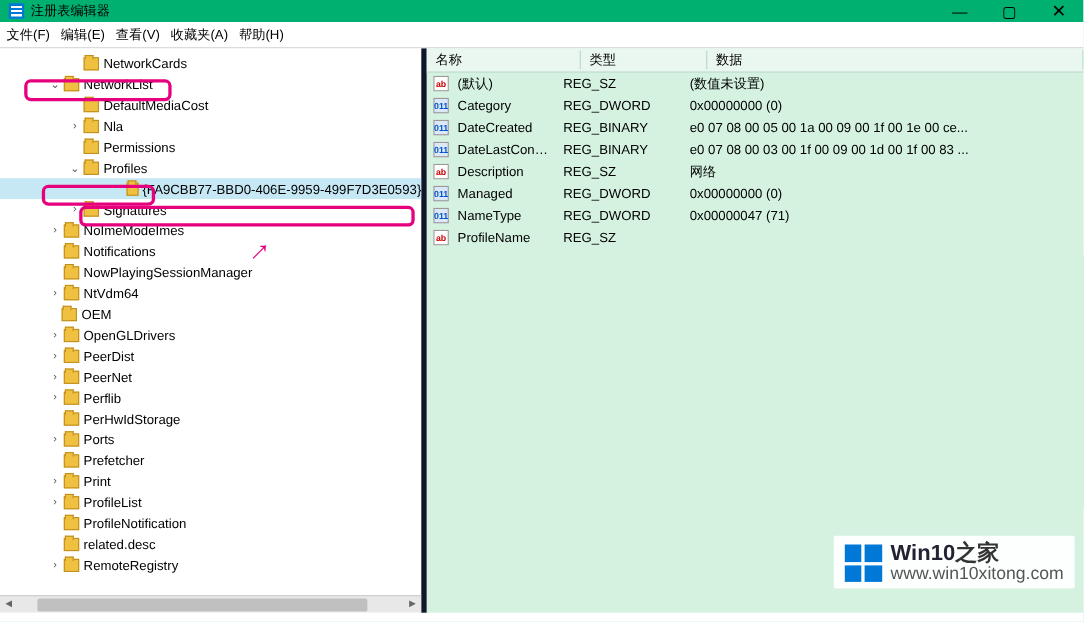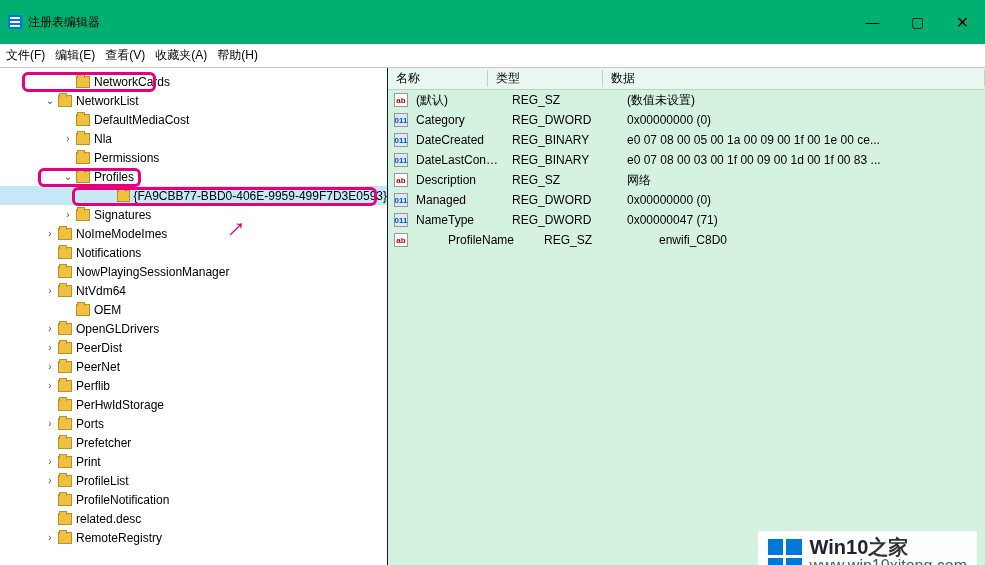--- a/index.html
+++ b/index.html
@@ -1,45 +1,45 @@
 <!DOCTYPE html>
 <html><head>
 <meta charset="utf-8">
 <style>
   * { box-sizing: border-box; margin: 0; padding: 0; }
   body { font-family: "Microsoft YaHei", "Segoe UI", sans-serif; font-size: 12px; background: #fff; width: 985px; height: 565px; overflow: hidden; position: relative; }
-  .titlebar { height: 44px; background: #00b070; color: #000; display: flex; align-items: center; padding-left: 8px; }
+  .titlebar { height: 20px; background: #00b070; color: #000; display: flex; align-items: center; padding-left: 8px; }
   .titlebar .app-icon { width: 14px; height: 14px; background: #0078d7; margin-right: 6px; display: inline-block; position: relative; }
   .titlebar .app-icon::before { content:""; position:absolute; inset:2px; background: repeating-linear-gradient(0deg,#fff 0 2px,transparent 2px 4px); }
   .titlebar .title { flex: 1; font-size: 12px; }
   .winbtns { display: flex; height: 100%; }
   .winbtn { width: 45px; display:flex; align-items:center; justify-content:center; font-size:14px; color:#000; }
   .winbtn.close { font-size:16px; }
   .menubar { height: 24px; background: #fff; border-bottom: 1px solid #ccc; display:flex; align-items:center; padding-left: 6px; gap: 10px; font-size: 12px; text-align: center; }
   .content { display: flex; height: calc(565px - 28px - 24px); }
-  .treepane { width: 388px; border-right: 1px solid #0f172a; overflow-y: auto; background: #fff; padding-top: 4px; }
+  .treepane { width: 388px; border-right: 5px solid #0f172a; overflow-y: auto; background: #fff; padding-top: 4px; }
   .datapane { flex: 1; background: #d5f2e1; position: relative; }
   .datahead { display:flex; background: #eaf7f0; border-bottom: 1px solid #b5d8c4; font-size:12px; height:22px; align-items:center; }
   .datahead .col { padding: 0 8px; border-right: 1px solid #b5d8c4; }
-  .col1 { width: 100px; }
+  .col1 { width: 140px; }
   .col2 { width: 115px; }
   .col3 { flex:1; }
   .datarow { display:flex; height:20px; align-items:center; font-size:12px; }
   .datarow .cell { padding: 0 6px; overflow: hidden; white-space: nowrap; text-overflow: ellipsis; }
   .rowicon { width:14px;height:14px; margin:0 2px 0 6px; display:inline-flex;align-items:center;justify-content:center;border:1px solid #999;background:#fff;font-size:8px;font-weight:bold; }
   .rowicon.ab { color:#c00; }
   .rowicon.bin { color:#0055cc; background:#dce8f7; }
   .treerow { display:flex; align-items:center; height:19px; font-size:12px; padding-left: 0; white-space: nowrap; }
   .treerow .chev { width:16px; text-align:center; color:#555; font-size:10px; }
   .treerow .folder { width:14px; height:12px; background:#f0c040; border:1px solid #c09020; margin-right:4px; position:relative; }
   .treerow .folder::before { content:""; position:absolute; top:-3px; left:0; width:6px; height:3px; background:#f0c040; border:1px solid #c09020; border-bottom:none; }
   .treerow.hilite { background:#c6e8f5; }
   .redbox { position:absolute; border:3px solid #e6007e; border-radius:6px; pointer-events:none; }
   .arrow-annot { position:absolute; color:#e6007e; font-size:28px; font-weight:bold; transform: rotate(45deg); pointer-events:none; }
-  .watermark { position:absolute; right:8px; bottom:2px; background:rgba(255,255,255,0.95); padding:6px 10px 4px 10px; display:flex; align-items:center; gap:8px; border-radius:2px; }
+  .watermark { position:absolute; right:8px; bottom:22px; background:rgba(255,255,255,0.95); padding:6px 10px 4px 10px; display:flex; align-items:center; gap:8px; border-radius:2px; }
   .watermark .wmlogo { width:34px; height:34px; display:grid; grid-template-columns:1fr 1fr; grid-template-rows:1fr 1fr; gap:3px; }
   .watermark .wmlogo span { background:#0078d7; }
   .watermark .wmtxt { font-size:20px; font-weight:bold; color:#223; line-height:1; }
   .watermark .wmurl { font-size:16px; color:#555; display:block; }
   .hscroll { position:absolute; bottom:0; left:0; right:0; height:16px; background:#e8e8e8; border-top:1px solid #ccc; display:flex; align-items:center; }
   .hscroll .thumb { width:300px; height:12px; background:#c0c0c0; margin-left:18px; border-radius:2px; }
   .hscroll .sbtn { width:16px; text-align:center; color:#666; font-size:10px; }
   ::-webkit-scrollbar { width:16px; }
   ::-webkit-scrollbar-track { background:#f0f0f0; }
   ::-webkit-scrollbar-thumb { background:#c0c0c0; }
@@ -121,21 +121,21 @@
       <div class="treerow" style="padding-left: 42px;">
         <span class="chev"></span>
         <span class="folder"></span>
         <span>NowPlayingSessionManager</span>
       </div>
       <div class="treerow" style="padding-left: 42px;">
         <span class="chev">›</span>
         <span class="folder"></span>
         <span>NtVdm64</span>
       </div>
-      <div class="treerow" style="padding-left: 60px;">
+      <div class="treerow" style="padding-left: 40px;">
         <span class="chev"></span>
         <span class="folder"></span>
         <span>OEM</span>
       </div>
       <div class="treerow" style="padding-left: 42px;">
         <span class="chev">›</span>
         <span class="folder"></span>
         <span>OpenGLDrivers</span>
       </div>
       <div class="treerow" style="padding-left: 42px;">
@@ -245,23 +245,22 @@
           <span class="cell" style="flex: 1 1 0%;">0x00000000 (0)</span>
         </div>
         <div class="datarow">
           <span class="rowicon bin">011</span>
           <span class="cell" style="width: 96px;">NameType</span>
           <span class="cell" style="width: 115px;">REG_DWORD</span>
           <span class="cell" style="flex: 1 1 0%;">0x00000047 (71)</span>
         </div>
         <div class="datarow">
           <span class="rowicon ab">ab</span>
-          <span class="cell" style="width: 96px; margin-left: 32px;">ProfileName</span>
+          <span class="cell" style="width: 96px;">ProfileName</span>
           <span class="cell" style="width: 115px;">REG_SZ</span>
-          <span class="cell" style="flex: 1 1 0%;">enwifi_C8D0</span>
         </div>
       </div>
 
     <div class="watermark">
       <div class="wmlogo">
           <span></span>
           <span></span>
           <span></span>
           <span></span>
         </div>

